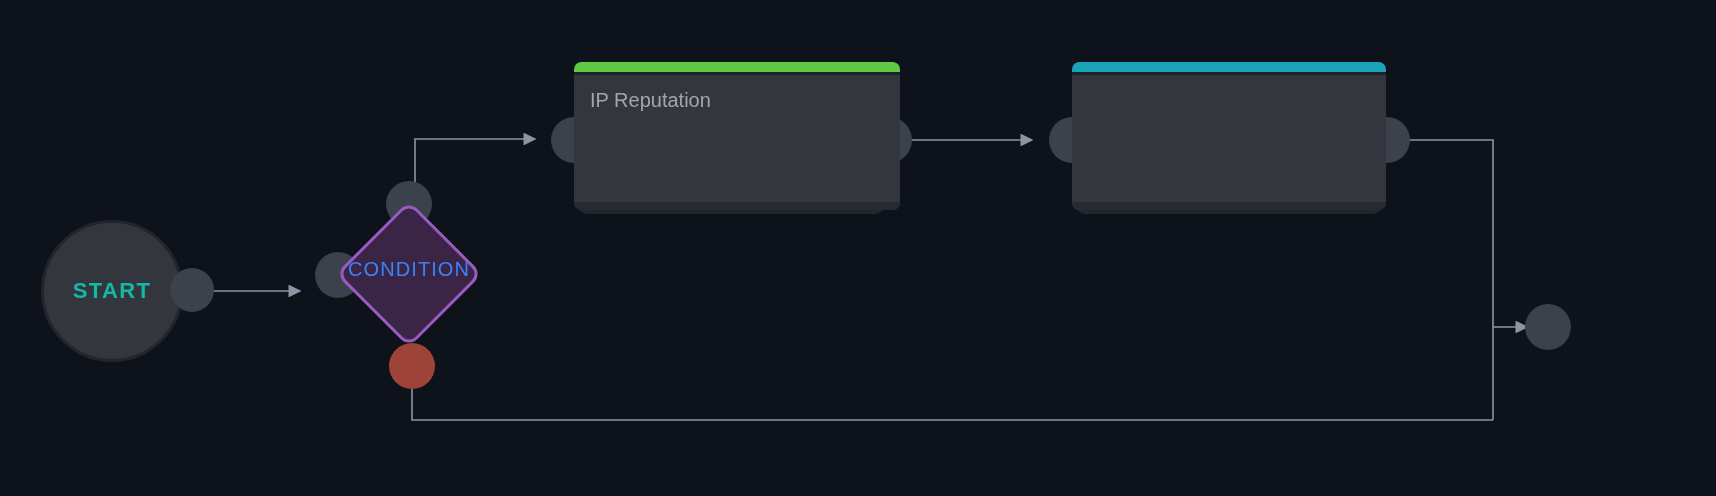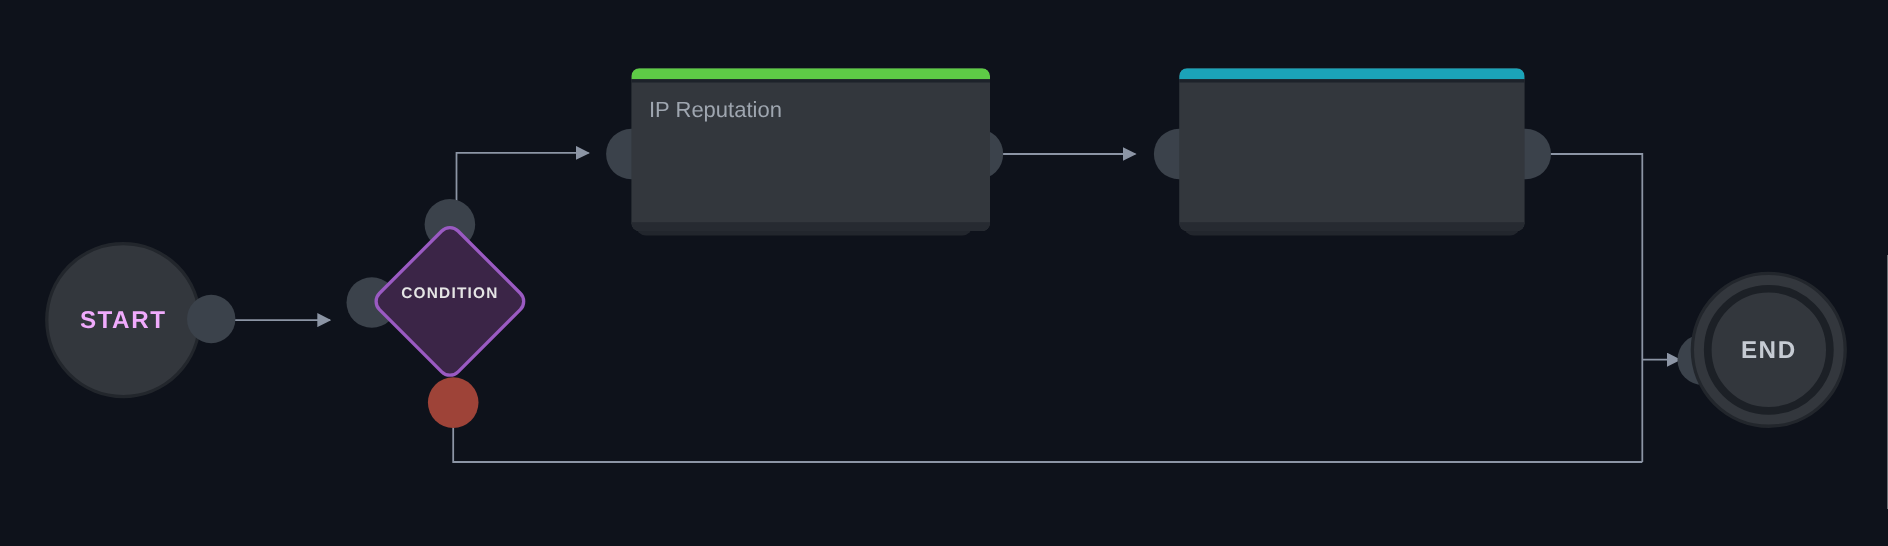--- a/index.html
+++ b/index.html
@@ -23,21 +23,21 @@
   }
 
   
   .terminal {
     position: absolute;
     border-radius: 50%;
     background: #33373d;
     display: flex;
     align-items: center;
     justify-content: center;
-    color: #f0abfc;
+    color: #14b8a6;
     font-weight: bold;
     letter-spacing: 1.4px;
   }
   .terminal-label { pointer-events: none; }
 
   #node-start {
     left: 41px; top: 220px;
     width: 142px; height: 142px;
     border: 3px solid #22262c;
     font-size: 22px;
@@ -89,23 +89,23 @@
     transform: rotate(45deg);
     background: #3b2547;
     border: 3px solid #9a5ac2;
     border-radius: 12px;
   }
   #condition-label {
     position: absolute;
     left: 335px; top: 258px;
     width: 148px;
     text-align: center;
-    color: #e5e5e5;
-    font-size: 14px;
-    font-weight: bold;
+    color: #3b82f6;
+    font-size: 20px;
+    font-weight: normal;
     letter-spacing: 1.1px;
     pointer-events: none;
   }
 
   
   .card {
     position: absolute;
     background: #33373d;
     border-radius: 7px;
     overflow: hidden;
@@ -204,19 +204,14 @@
   <div class="port port-half-left" style="left:1049px; top:117px; width:46px; height:46px;"></div>
   <div class="port port-half-right" style="left:1364px; top:117px; width:46px; height:46px;"></div>
 
   <div id="card-insight" class="card">
     <div class="card-accent" style="background:#1ba3b8;"></div>
     <div class="card-accent-sep"></div>
     <div class="card-footer"></div>
   </div>
 
   <div class="port" style="left:1525px; top:304px; width:46px; height:46px;"></div>
-  <div id="node-end-outer">
-    <div id="node-end-inner">
-      <span>END</span>
-    </div>
-  </div>
 
 </div>
 
 </body></html>

